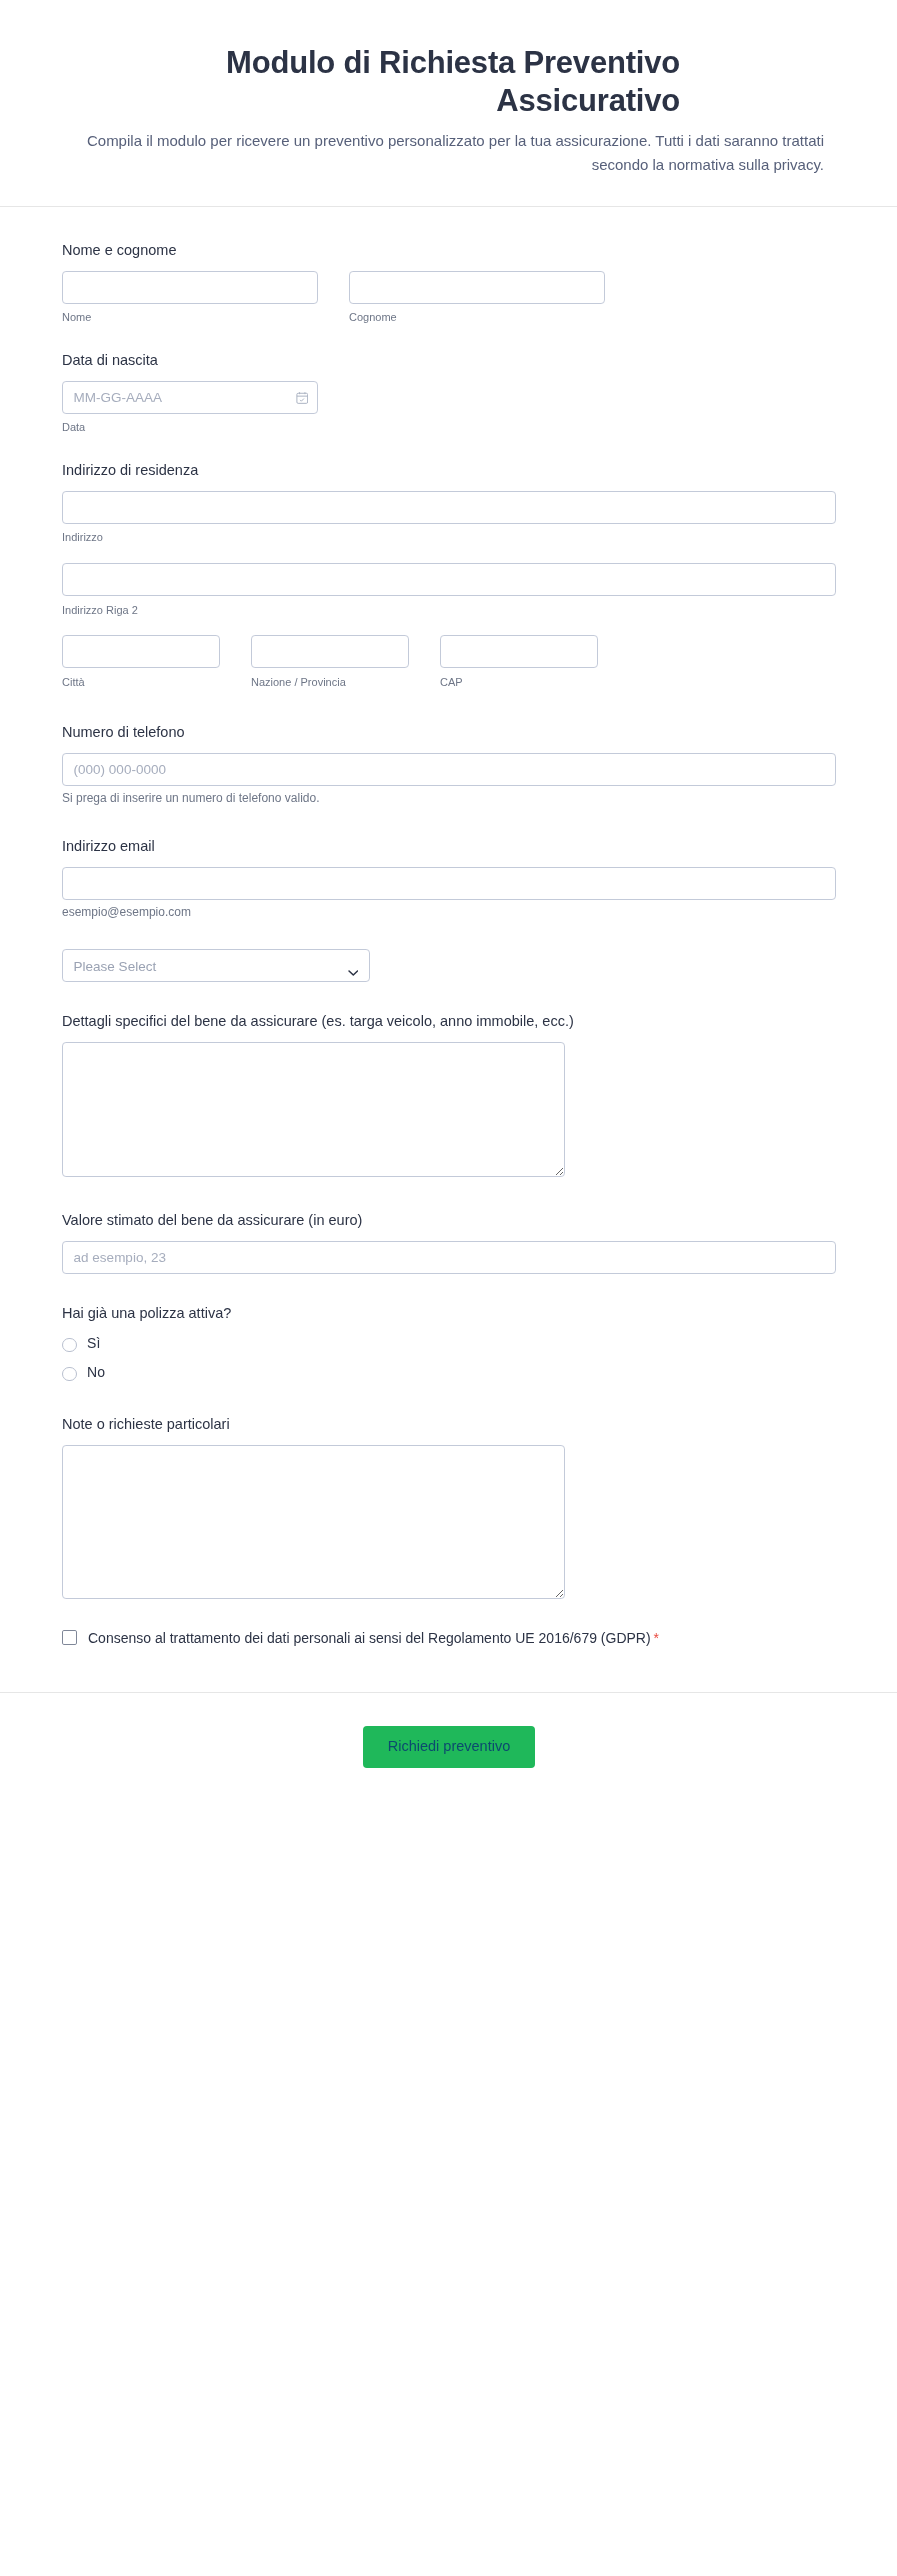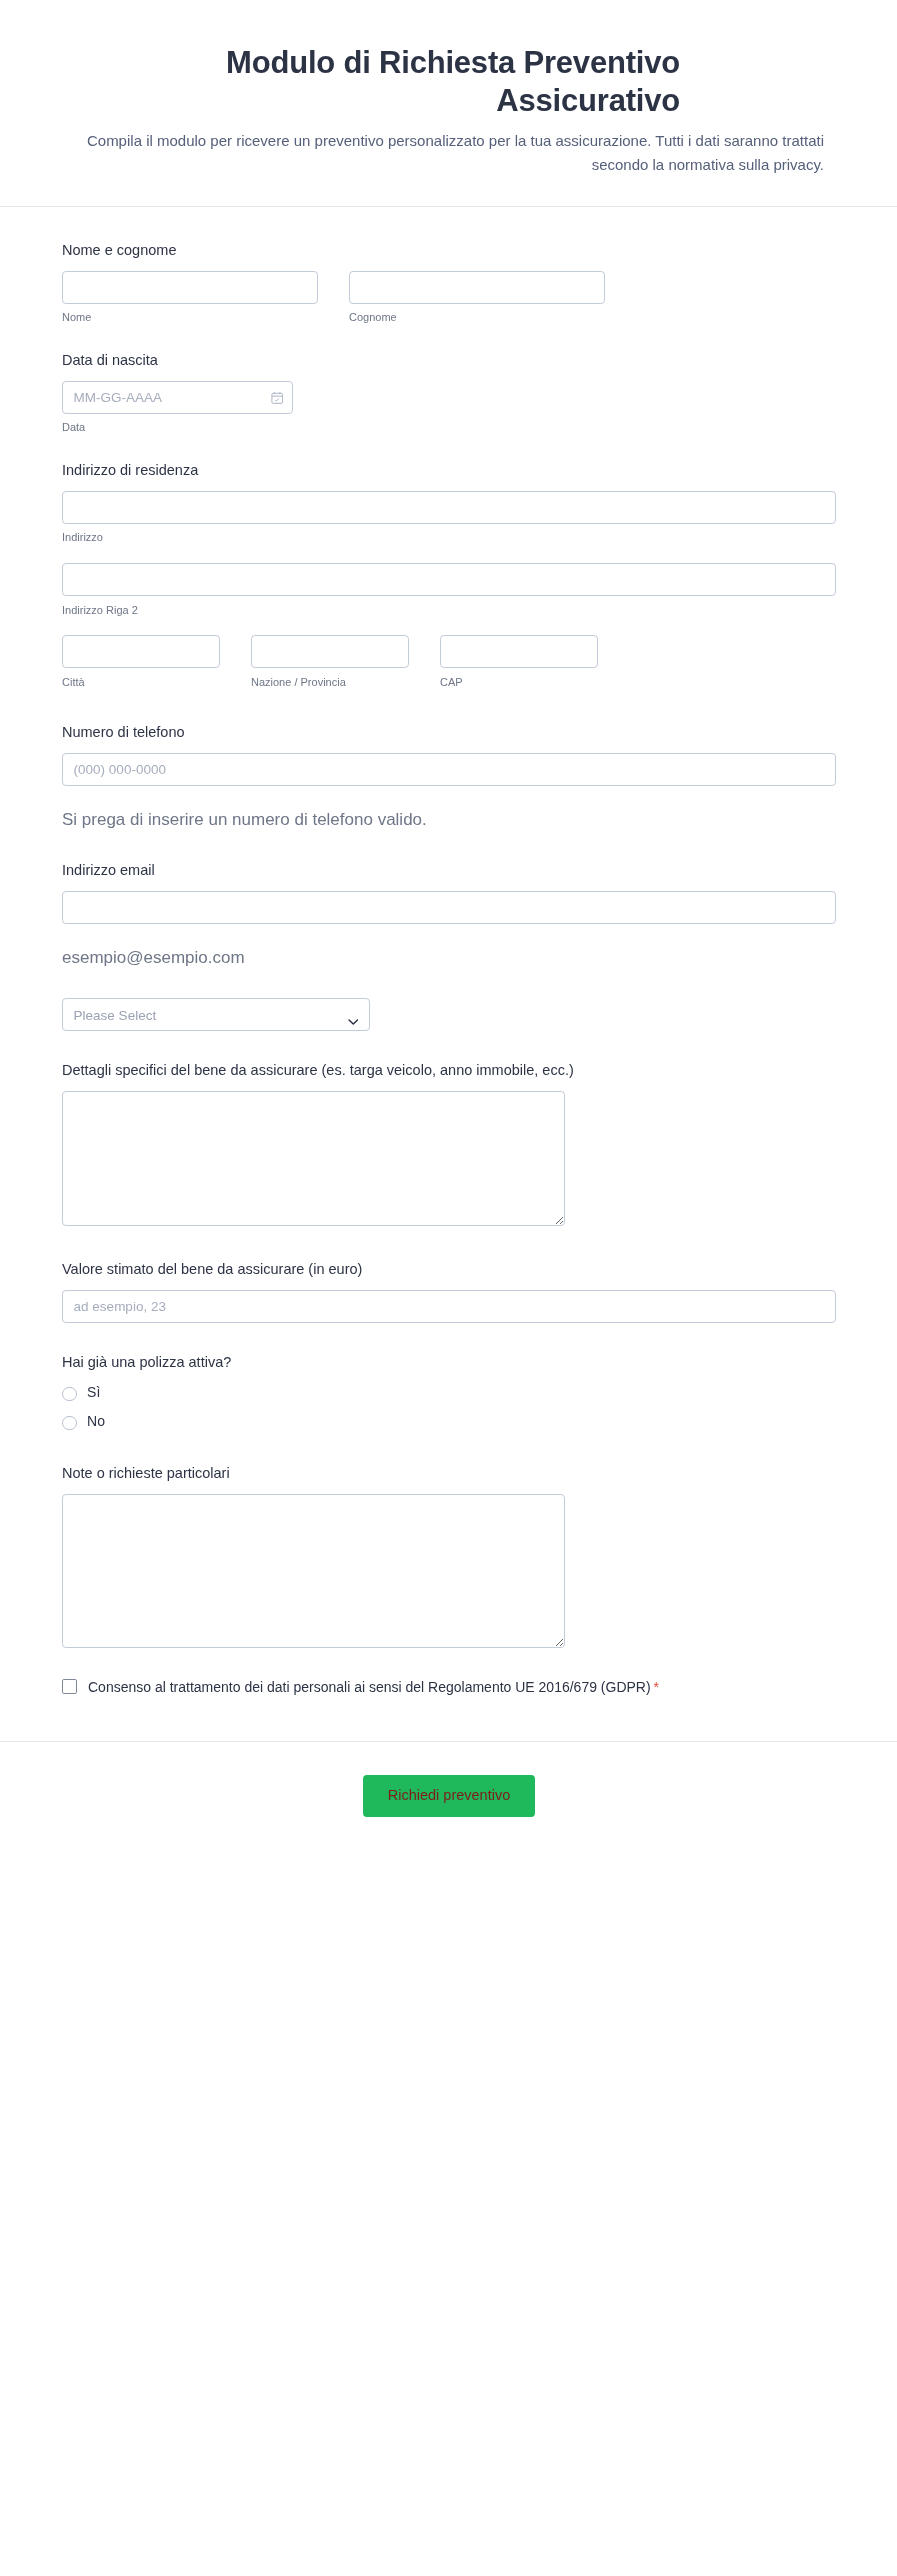--- a/index.html
+++ b/index.html
@@ -68,22 +68,22 @@
   .sublabel {
     display: block;
     margin-top: 6.8px;
     font-size: 11px;
     line-height: 1.3;
     color: #6e7687;
     font-weight: 400;
   }
   .hint {
     display: block;
-    margin-top: 23px;
-    font-size: 17px;
+    margin-top: 5px;
+    font-size: 12px;
     line-height: 1.3;
     color: #6e7687;
   }
 
   input[type="text"],
   input[type="tel"],
   input[type="email"],
   input[type="number"],
   select,
   textarea {
@@ -118,21 +118,21 @@
     display: flex;
     gap: 31px;
     align-items: flex-start;
   }
   .col-half { width: 256px; }
   .col-third { width: 158px; }
 
   
   .date-wrap {
     position: relative;
-    width: 231px;
+    width: 256px;
   }
   .date-wrap input { padding-right: 31px; }
   .cal-icon {
     position: absolute;
     right: 9.7px;
     top: 50%;
     transform: translateY(-50%);
     width: 12.5px;
     height: 13.5px;
     pointer-events: none;
@@ -218,21 +218,21 @@
   .form-footer {
     border-top: 1px solid #e6e6e6;
     padding: 33px 0 48px 0;
     text-align: center;
     margin-top: 23px;
   }
   .submit-btn {
     display: inline-block;
     background: #22b257;
     background: #1fb85a;
-    color: #7f1d1d;
+    color: #0c4a6e;
     border: none;
     border-radius: 3.9px;
     font-family: "Liberation Sans", "DejaVu Sans", sans-serif;
     font-size: 14.5px;
     font-weight: 500;
     padding: 12.5px 25px;
     cursor: pointer;
     line-height: 1.2;
   }
 </style>

